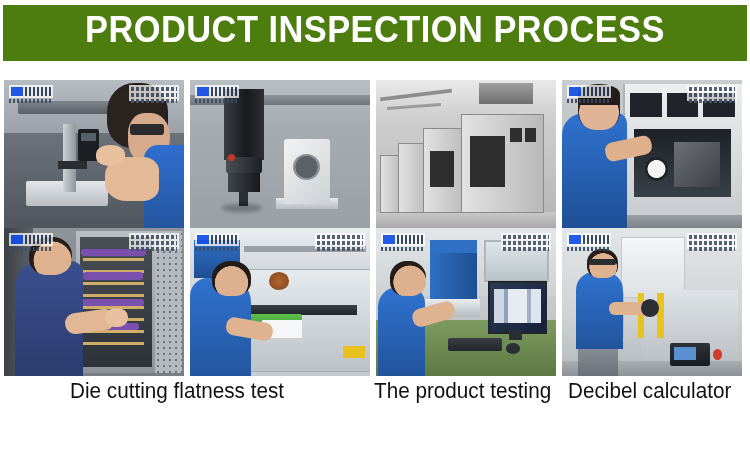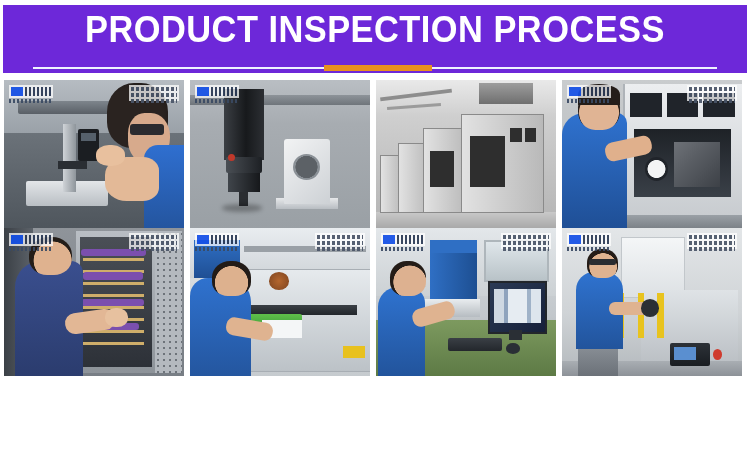--- a/index.html
+++ b/index.html
@@ -5,22 +5,22 @@
   html,body{margin:0;padding:0;}
   body{
     width:750px;height:449px;overflow:hidden;
     background:#ffffff;
     font-family:"Liberation Sans","DejaVu Sans",sans-serif;
   }
   .page{position:relative;width:750px;height:449px;}
 
   
   .banner{
-    position:absolute;left:3px;top:5px;width:744px;height:68px;
-    background:#6d28d9;
+    position:absolute;left:3px;top:5px;width:744px;height:56px;
+    background:#4d7c0f;
     overflow:hidden;
   }
   .banner-title{
     position:absolute;left:0;top:4px;width:744px;
     text-align:center;
     color:#ffffff;
     font-size:37px;
     font-weight:700;
     letter-spacing:0.5px;
     font-family:"Liberation Sans Narrow","Liberation Sans",sans-serif;
@@ -558,16 +558,21 @@
             <div class="wm-cn">
                 <i></i>
                 <i></i>
                 <i></i>
               </div>
           </div>
         </div>
 
       </div>
 
+      <div class="capbar">
+        <div class="cap" style="left:70px">Die cutting flatness test</div>
+        <div class="cap" style="left:374px">The product testing</div>
+        <div class="cap" style="left:568px">Decibel calculator</div>
+      </div>
     </div>
 
   </div>
 </div>
 
 </body></html>

